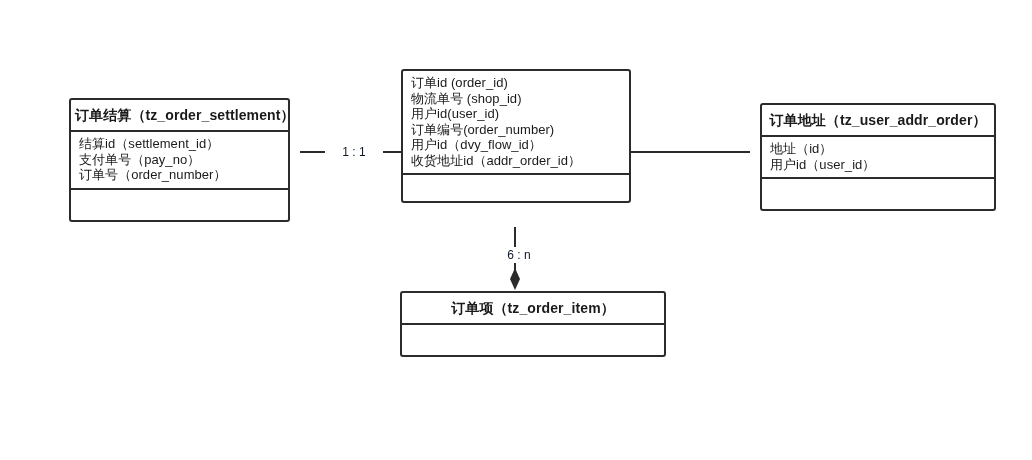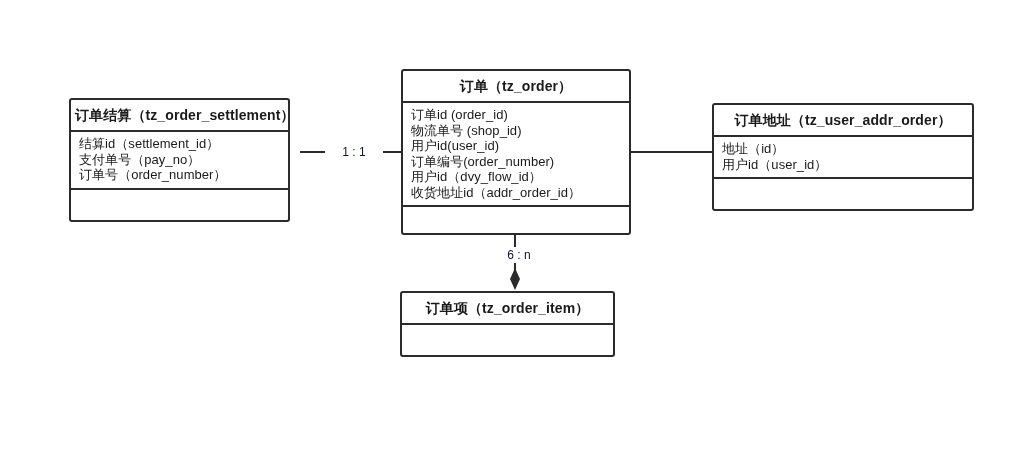--- a/index.html
+++ b/index.html
@@ -82,22 +82,22 @@
     text-align: center;
   }
   .diamond {
     position: absolute;
     z-index: 3;
   }
 
   
   #ent-settlement { left: 69px;  top: 98px;  width: 221px; }
   #ent-order      { left: 401px; top: 69px;  width: 230px; }
-  #ent-address    { left: 712px; top: 103px; width: 262px; }
-  #ent-orderitem  { left: 400px; top: 291px; width: 215px; }
+  #ent-address    { left: 760px; top: 103px; width: 236px; }
+  #ent-orderitem  { left: 400px; top: 291px; width: 266px; }
 
   #ent-settlement .entity-empty { height: 30px; }
   #ent-order      .entity-empty { height: 26px; }
   #ent-address    .entity-empty { height: 30px; }
   #ent-orderitem  .entity-empty { height: 30px; }
 
   #edge-settlement-order { left: 300px; top: 151px; width: 101px; }
   #edge-order-address    { left: 631px; top: 151px; width: 119px; }
   #edge-order-item       { left: 514px; top: 227px; height: 44px; }
 
@@ -128,21 +128,20 @@
     <div class="entity-title">订单结算（tz_order_settlement）</div>
     <div class="entity-attrs">
       <div class="attr">结算id（settlement_id）</div>
       <div class="attr">支付单号（pay_no）</div>
       <div class="attr">订单号（order_number）</div>
     </div>
     <div class="entity-empty"></div>
   </div>
 
   <div class="entity" id="ent-order">
-    <div class="entity-title">订单（tz_order）</div>
     <div class="entity-attrs">
       <div class="attr">订单id (order_id)</div>
       <div class="attr">物流单号 (shop_id)</div>
       <div class="attr">用户id(user_id)</div>
       <div class="attr">订单编号(order_number)</div>
       <div class="attr">用户id（dvy_flow_id）</div>
       <div class="attr">收货地址id（addr_order_id）</div>
     </div>
     <div class="entity-empty"></div>
   </div>

